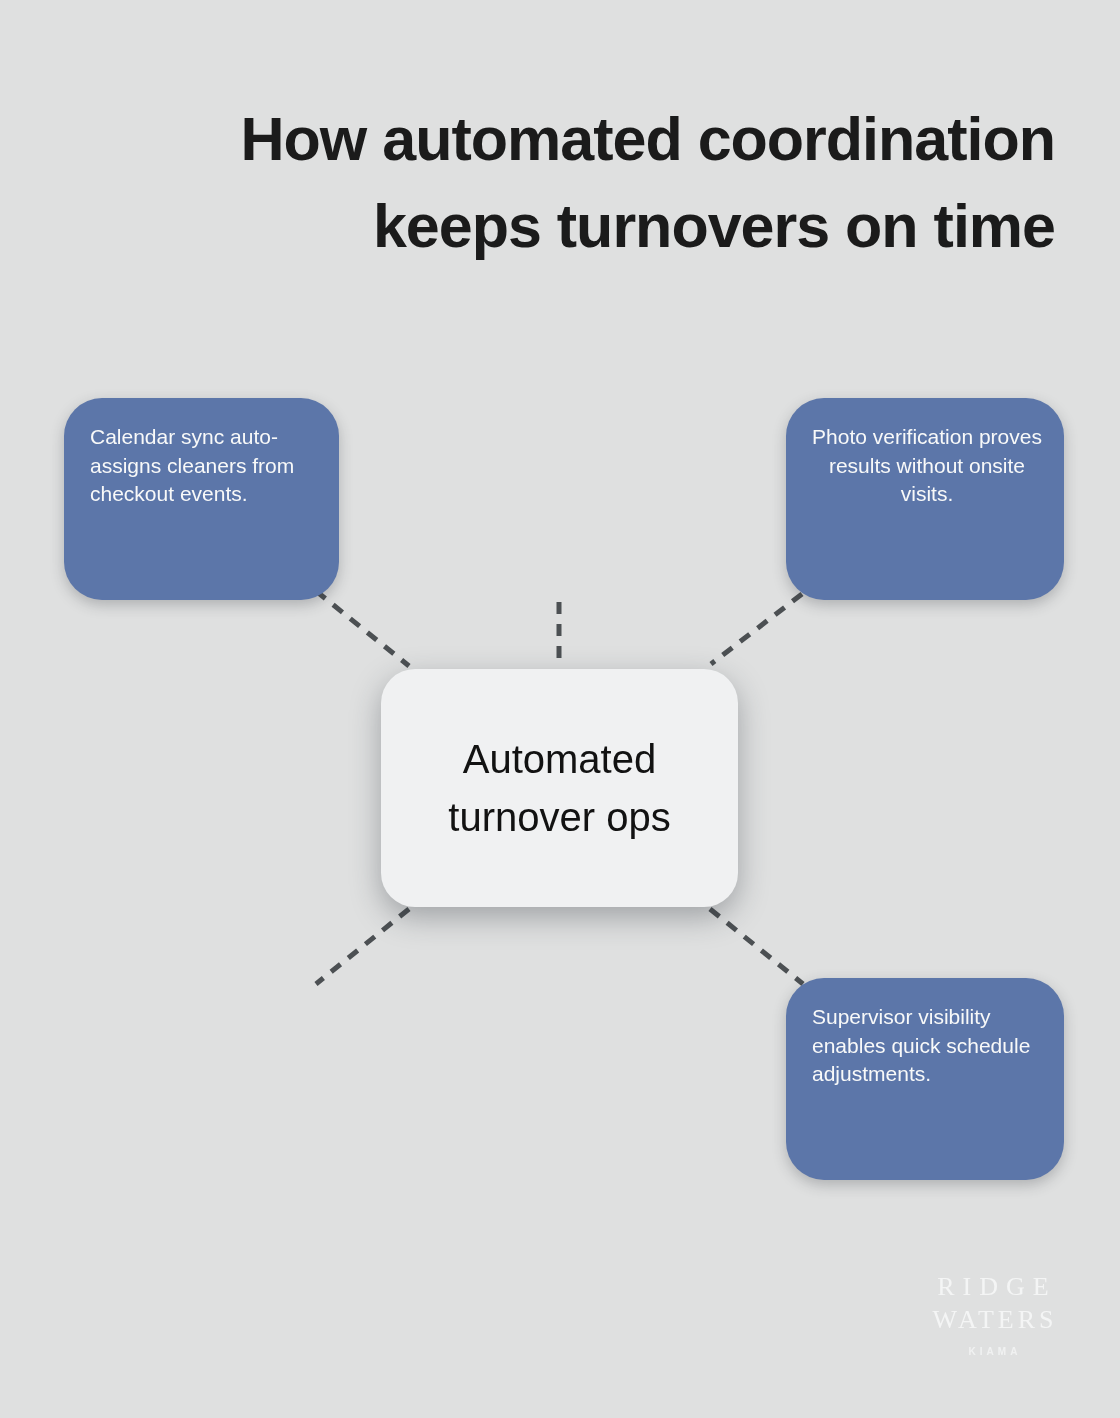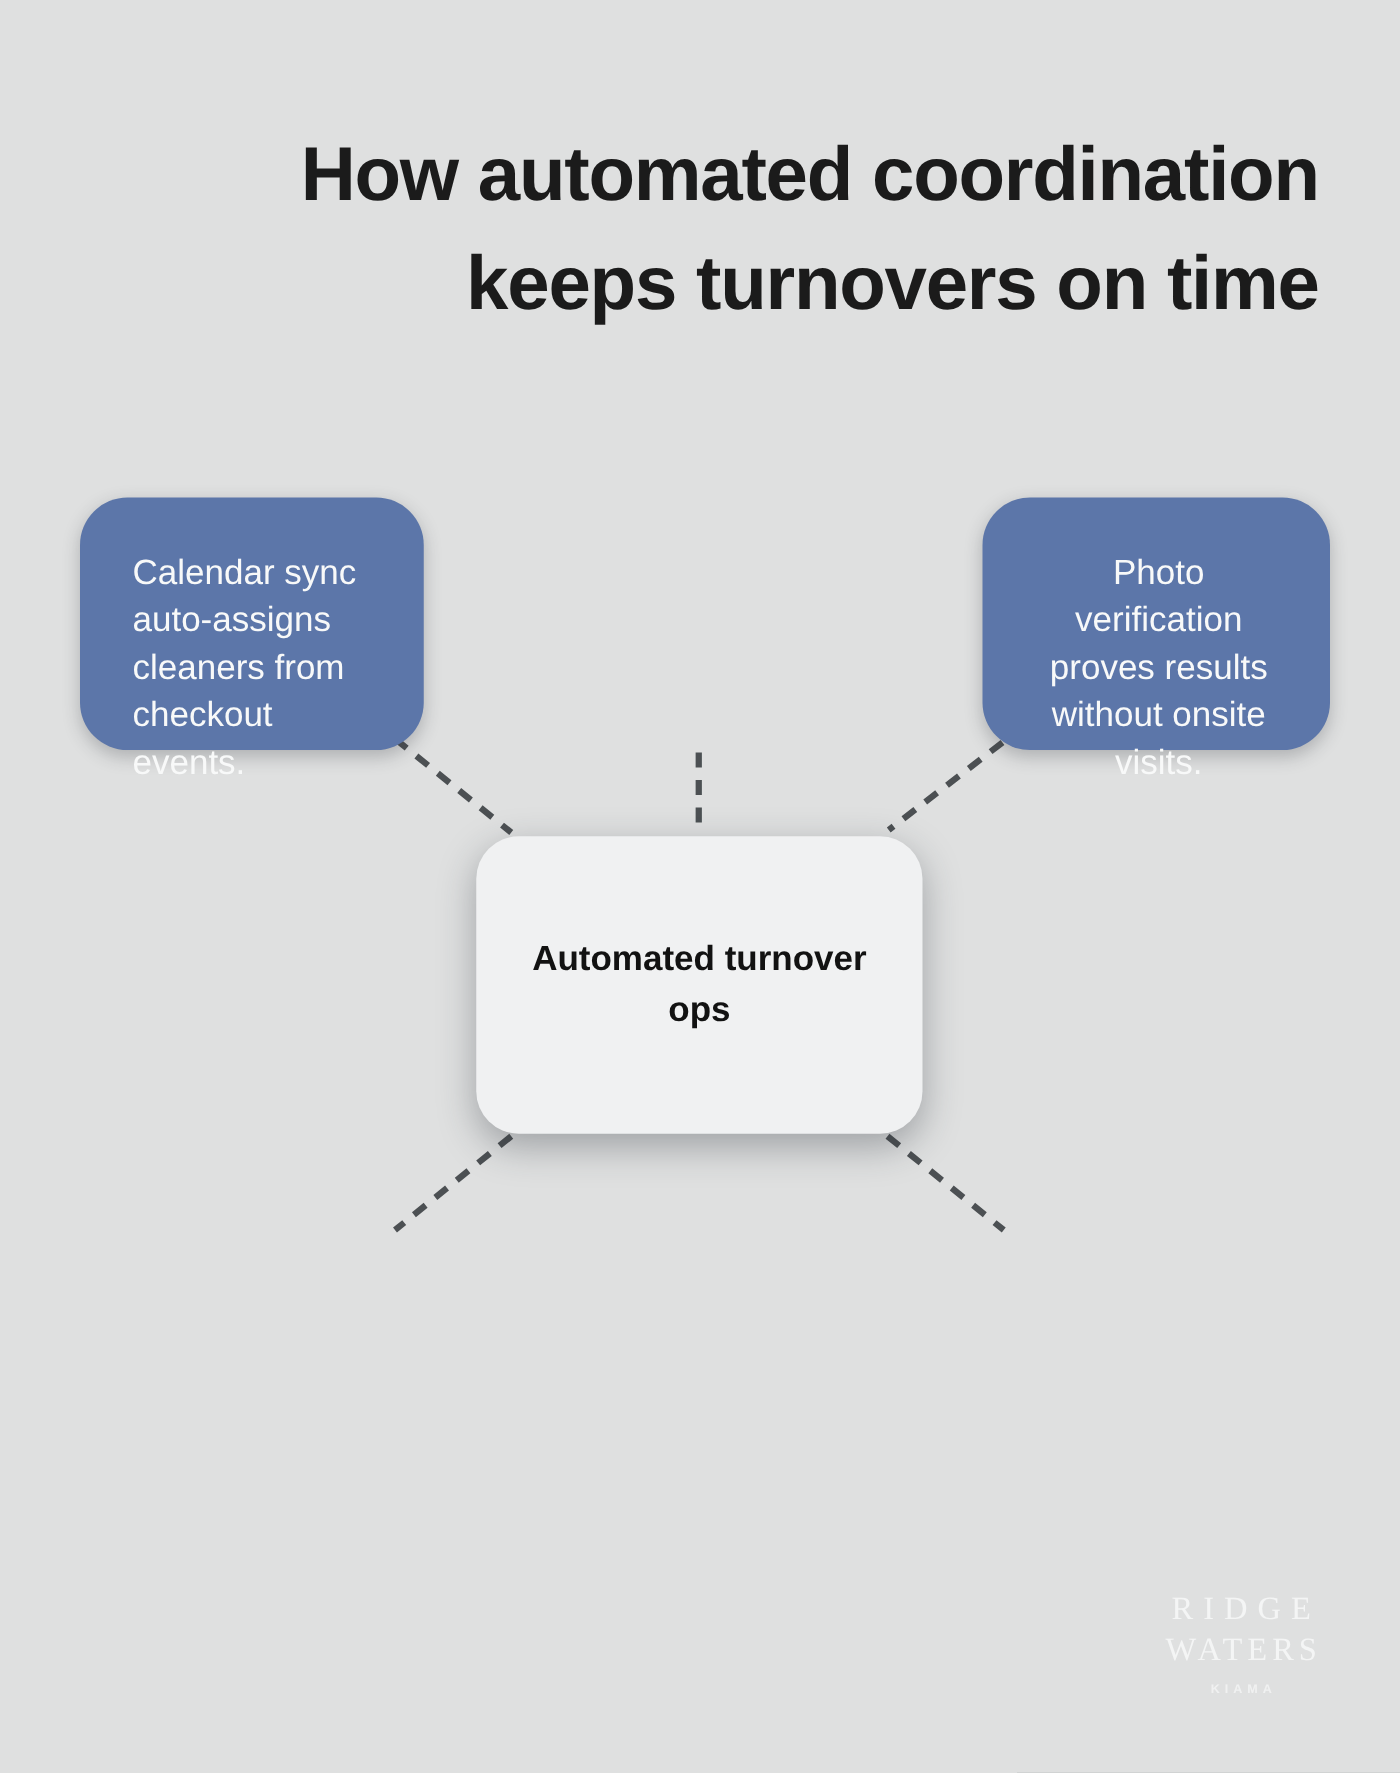--- a/index.html
+++ b/index.html
@@ -46,22 +46,22 @@
   .node {
     position: absolute;
     box-sizing: border-box;
     border-radius: 38px;
     background: var(--node-fill, #5c76a9);
     color: var(--node-text, #f8f9f9);
     padding: 25px 22px 0 26px;
     box-shadow: 0 5px 14px rgba(50, 55, 60, 0.28);
   }
   .node p {
-    margin: 16px;
-    font-size: 28px;
+    margin: 0;
+    font-size: 21px;
     line-height: 1.36;
     font-weight: 400;
   }
   .node-tl { left: 64px;  top: 398px; width: 275px; height: 202px; }
   .node-tc { left: 425px; top: 398px; width: 279px; height: 202px; }
   .node-tr { left: 786px; top: 398px; width: 278px; height: 202px; text-align: center; }
   .node-bl { left: 64px;  top: 978px; width: 275px; height: 202px; }
   .node-br { left: 786px; top: 978px; width: 278px; height: 202px; }
   .center-node {
     position: absolute;
@@ -74,23 +74,23 @@
     background: var(--center-fill, #f0f1f2);
     box-shadow: 0 10px 30px rgba(40, 45, 55, 0.35);
     display: flex;
     align-items: center;
     justify-content: center;
     text-align: center;
   }
   .center-node p {
     margin: 0;
     padding: 0 28px;
-    font-size: 28px;
+    font-size: 40px;
     line-height: 1.45;
-    font-weight: 700;
+    font-weight: 400;
     color: var(--center-text, #121212);
   }
   .logo {
     position: absolute;
     top: 1270px;
     right: 58px;
     width: 138px;
     text-align: center;
     color: var(--logo-text, #f4f5f5);
   }
@@ -133,20 +133,23 @@
 
   <div class="node node-tr">
     <p>Photo verification proves results without onsite visits.</p>
   </div>
 
   <div class="center-node">
     <p>Automated turnover ops</p>
   </div>
 
 
+  <div class="node node-br">
+    <p>Supervisor visibility enables quick schedule adjustments.</p>
+  </div>
 
   <div class="logo">
     <div class="logo-main logo-line1">RIDGE</div>
     <div class="logo-main logo-line2">WATERS</div>
     <div class="logo-sub">KIAMA</div>
   </div>
 
 </div>
 
 </body></html>

